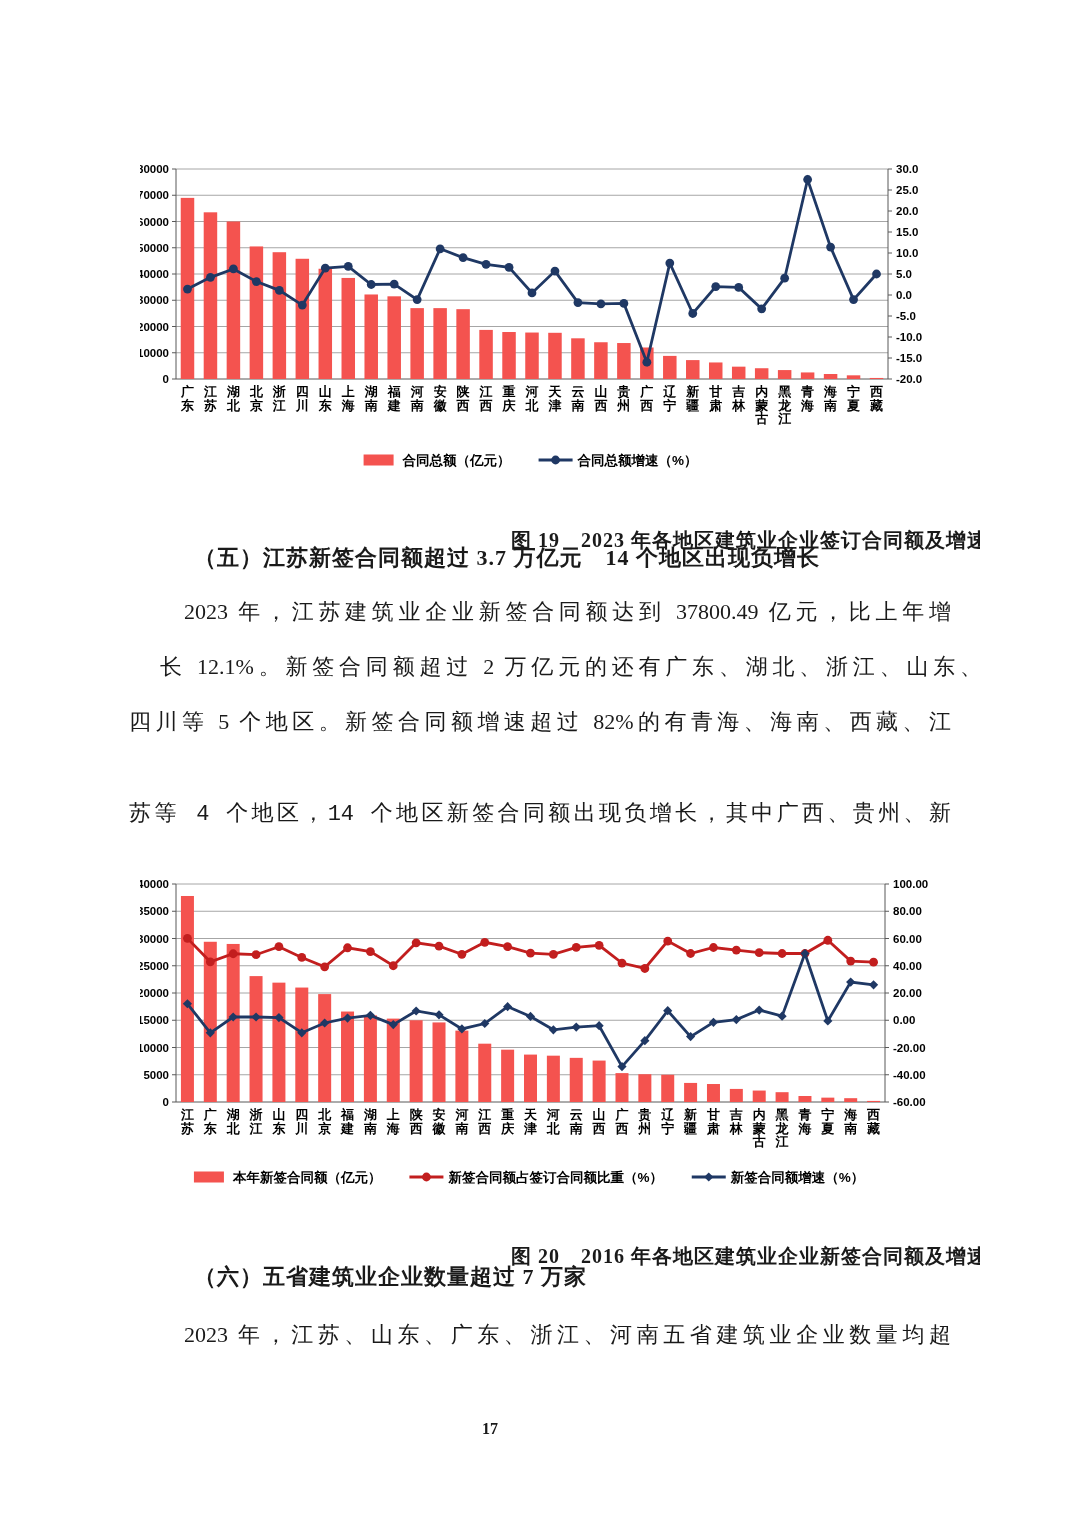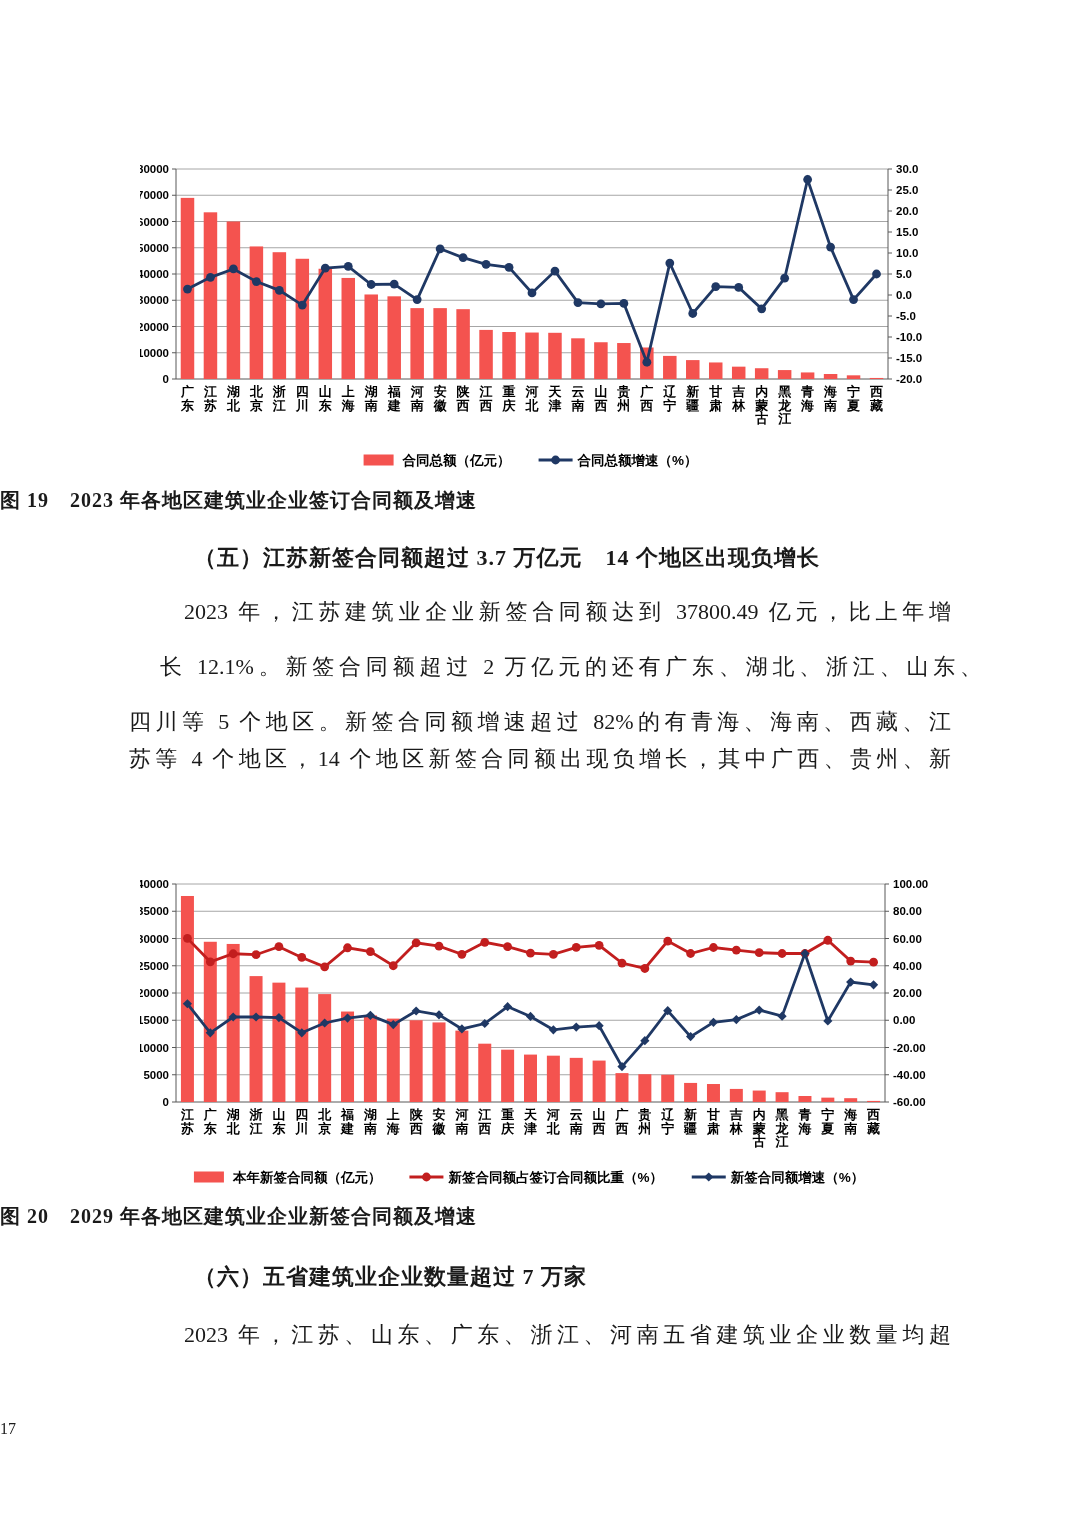--- a/index.html
+++ b/index.html
@@ -1,25 +1,25 @@
 <!DOCTYPE html>
 <html><head>
 <meta charset="utf-8">
 <style>
   html,body{margin:0;padding:0;background:#ffffff;}
   #page{position:relative;width:980px;height:1527px;background:#ffffff;overflow:hidden;
         font-family:"Liberation Serif",serif;color:#1a1a1a;}
-  .caption{position:absolute;left:0;width:100%;text-align:left;
-           font-weight:700;font-size:20px;letter-spacing:1px;}
+  .caption{position:absolute;left:8px;width:100%;text-align:right;
+           font-weight:700;font-size:20px;letter-spacing:1px;margin-top:40px;}
   .heading{position:absolute;left:194px;font-weight:700;font-size:22px;letter-spacing:1px;}
   .para-line{position:absolute;left:129px;width:822px;font-size:22px;line-height:30px;
              text-align:justify;text-align-last:justify;}
   .para-line.first{text-indent:55px;}
   .para-line.no-just{text-align-last:auto;}
-  .pagenum{position:absolute;left:0;width:100%;font-size:16px;}
+  .pagenum{position:absolute;left:0;width:100%;text-align:center;font-size:16px;font-weight:bold;}
   .chart{position:absolute;}
   svg text{font-family:"Liberation Sans",sans-serif;}
   .tick{font-size:11.5px;font-weight:700;fill:#000;}
   .xlab{font-size:13px;font-weight:700;fill:#000;}
   .leg{font-size:13.5px;font-weight:700;fill:#000;}
 </style>
 </head>
 <body>
 
 <div id="page">
@@ -177,21 +177,21 @@
       <text x="437.5875" y="314.5" class="leg">合同总额增速（%）</text>
     </svg>
 
   <div class="caption" style="top:487px;">图 19　2023 年各地区建筑业企业签订合同额及增速</div>
 
   <div class="heading" style="top:543px;">（五）江苏新签合同额超过 3.7 万亿元　14 个地区出现负增长</div>
 
   <div class="para-line first" style="top:597px;">2023 年，江苏建筑业企业新签合同额达到 37800.49 亿元，比上年增</div>
   <div class="para-line" style="top:652px;margin-left:31px;">长 12.1%。新签合同额超过 2 万亿元的还有广东、湖北、浙江、山东、</div>
   <div class="para-line" style="top:707px;">四川等 5 个地区。新签合同额增速超过 82%的有青海、海南、西藏、江</div>
-  <div class="para-line" style="top:744px;">苏等 4 个地区，14 个地区新签合同额出现负增长，其中广西、贵州、新</div>
+  <div class="para-line" style="top:800px;font-family:Liberation Mono, monospace;">苏等 4 个地区，14 个地区新签合同额出现负增长，其中广西、贵州、新</div>
 
   <svg id="chart20" class="chart" style="left:140px;top:865px;" width="810" height="332" viewBox="0 0 810 332">
       <line x1="36" x2="745" y1="19" y2="19" stroke="#A6A6A6" stroke-width="1"></line>
       <line x1="32" x2="36" y1="19" y2="19" stroke="#595959"></line>
       <text x="29" y="23" text-anchor="end" class="tick">40000</text>
       <line x1="36" x2="745" y1="46.25" y2="46.25" stroke="#A6A6A6" stroke-width="1"></line>
       <line x1="32" x2="36" y1="46.25" y2="46.25" stroke="#595959"></line>
       <text x="29" y="50.25" text-anchor="end" class="tick">35000</text>
       <line x1="36" x2="745" y1="73.5" y2="73.5" stroke="#A6A6A6" stroke-width="1"></line>
       <line x1="32" x2="36" y1="73.5" y2="73.5" stroke="#595959"></line>
@@ -363,20 +363,20 @@
       <rect x="53.92500000000001" y="306.5" width="30" height="11" fill="#F4534F"></rect>
       <text x="92.92500000000001" y="316.5" class="leg">本年新签合同额（亿元）</text>
       <line x1="269.425" x2="303.425" y1="312" y2="312" stroke="#C21E1E" stroke-width="2.8"></line>
       <circle cx="286.425" cy="312" r="4.4" fill="#C21E1E"></circle>
       <text x="308.425" y="316.5" class="leg">新签合同额占签订合同额比重（%）</text>
       <line x1="551.75" x2="585.75" y1="312" y2="312" stroke="#1F3864" stroke-width="2.8"></line>
       <path d="M 568.75 307.4 L 573.35 312 L 568.75 316.6 L 564.15 312 Z" fill="#1F3864"></path>
       <text x="590.75" y="316.5" class="leg">新签合同额增速（%）</text>
     </svg>
 
-  <div class="caption" style="top:1203px;">图 20　2029 年各地区建筑业企业新签合同额及增速</div>
+  <div class="caption" style="top:1203px;">图 20　2016 年各地区建筑业企业新签合同额及增速</div>
 
   <div class="heading" style="top:1262px;">（六）五省建筑业企业数量超过 7 万家</div>
 
   <div class="para-line first" style="top:1320px;">2023 年，江苏、山东、广东、浙江、河南五省建筑业企业数量均超</div>
 
   <div class="pagenum" style="top:1420px;">17</div>
 </div>
 
 </body></html>

